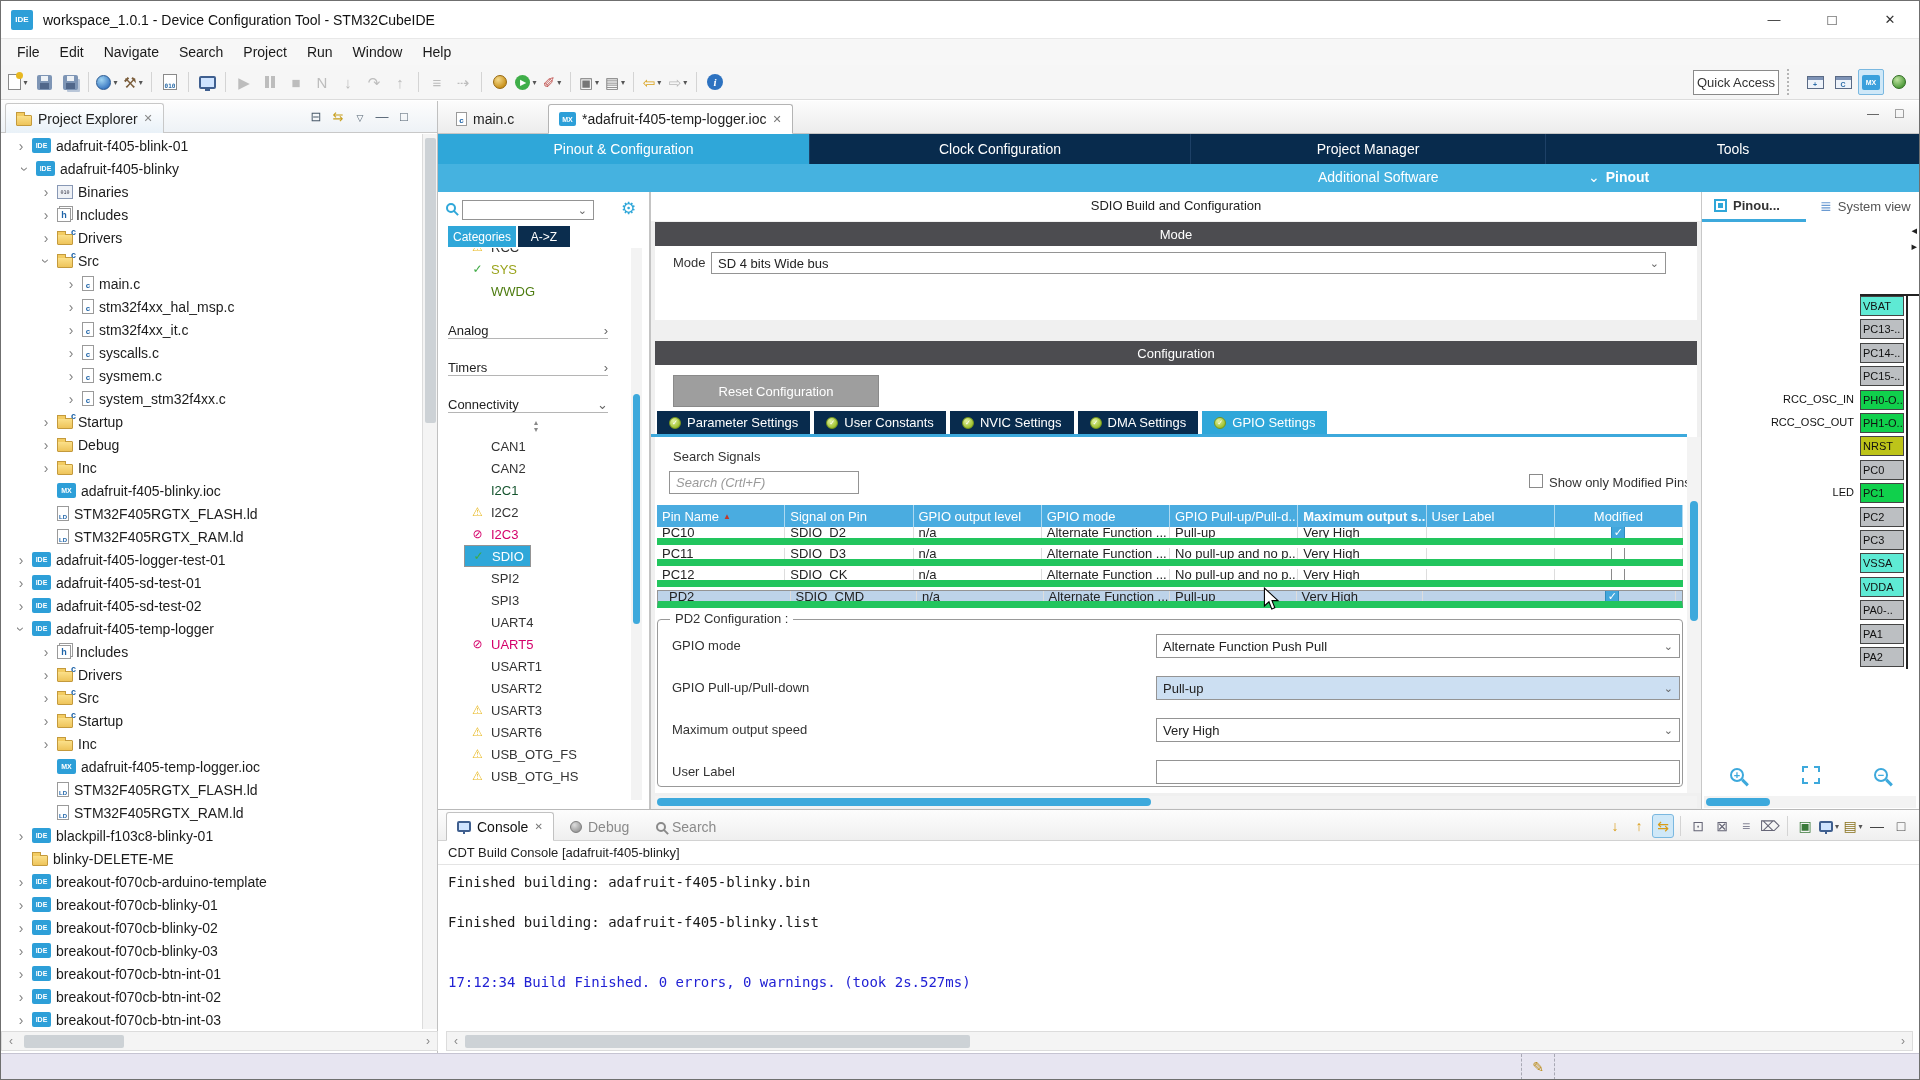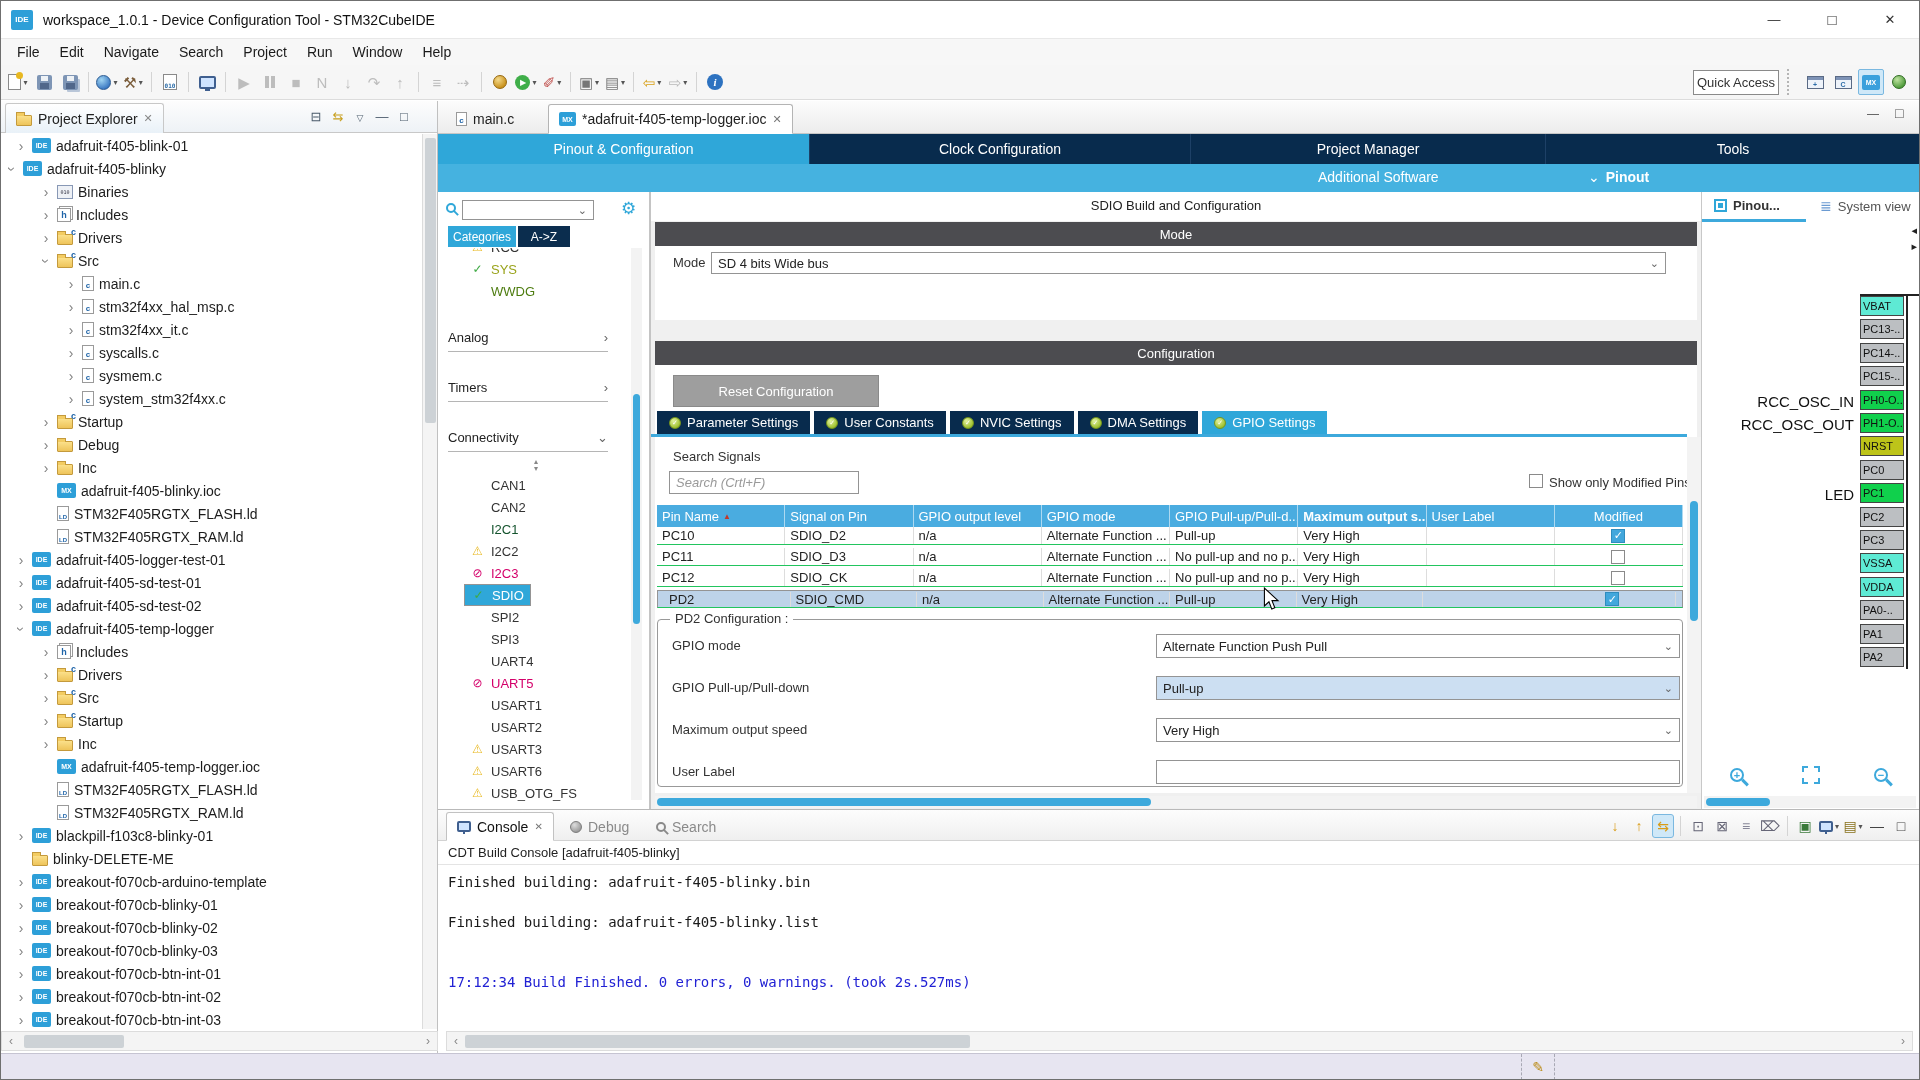--- a/index.html
+++ b/index.html
@@ -72,58 +72,58 @@
   .cfgtab{height:30px;display:flex;align-items:center;justify-content:center;color:#fff;font-size:14px;border-right:1px solid #1d4066}
   .cfgtab.active{background:#2fa7d9}
   .subbar{left:437px;top:163px;width:1483px;height:28px;background:#45b2e0;color:#fff}
   
   .periph{left:437px;top:191px;width:211px;height:617px;background:#fff}
   .pdivider{left:648px;top:191px;width:2px;height:617px;background:#c4c4c4}
   .ptab{position:absolute;height:21px;display:flex;align-items:center;justify-content:center;color:#fff;font-size:12px}
   .pitem{height:22px;display:flex;align-items:center;gap:6px;font-size:13px;color:#333;padding-left:32px;margin-right:22px;white-space:nowrap}
   .pitem .st{width:15px;text-align:center;flex:0 0 auto;font-size:12px}
   .pitem.sel{background:#2fa7d9;color:#fff;margin-left:26px;padding-left:6px;margin-right:22px}
-  .pgh{height:24px;margin:26px 26px 6px 10px;display:flex;justify-content:space-between;align-items:flex-end;border-bottom:1px solid #b5b5b5;padding-bottom:6px;font-size:13px;color:#222}
+  .pgh{height:24px;margin:13px 26px 6px 10px;display:flex;justify-content:space-between;align-items:flex-end;border-bottom:1px solid #b5b5b5;font-size:13px;color:#222}
   .mag{display:inline-block;width:10px;height:10px;border:2px solid #2fa7d9;border-radius:50%;position:relative}
   .mag:after{content:"";position:absolute;width:6px;height:2px;background:#2fa7d9;transform:rotate(45deg);right:-5px;bottom:-3px}
   .mag.gray,.mag.gray:after{border-color:#8a8a8a;background-color:#8a8a8a}
   .mag.gray{background:transparent}
   
   .cfgpanel{left:650px;top:191px;width:1050px;height:617px;background:#f0f0f0}
   .whitebox{position:absolute;background:#fff}
   .darkbar{position:absolute;background:#4c4c50;color:#fff;display:flex;align-items:center;justify-content:center;font-size:13px}
   .sel{position:absolute;background:#fff;border:1px solid #949494;font-size:13px;color:#222;display:flex;align-items:center;justify-content:space-between;padding:0 6px;white-space:nowrap;overflow:hidden}
   .sel .cv{color:#666;font-size:11px;margin-left:6px}
   .resetbtn{position:absolute;background:#9e9e9e;color:#fff;font-size:13px;display:flex;align-items:center;justify-content:center;border:1px solid #8a8a8a}
   .stab{height:23px;display:inline-flex;align-items:center;gap:6px;padding:0 12px;background:#082b4d;color:#fff;font-size:13px;margin-right:4px}
   .stab.active{background:#2fa7d9}
   .dot{width:12px;height:12px;border-radius:50%;background:radial-gradient(circle at 35% 30%,#e2f2a0,#9cbf2a 75%);border:1px solid #76951e;display:inline-flex;align-items:center;justify-content:center;color:#fff;font-size:7px}
   .thead{position:absolute;display:flex;background:#4aace0;color:#fff;height:22px;font-size:13px}
   .thead .tc{display:flex;align-items:center;padding:0 5px;border-right:1px solid rgba(255,255,255,.55);overflow:hidden;white-space:nowrap}
-  .trowt{position:absolute;display:flex;background:#fff;height:18px;font-size:13px;color:#222;border-bottom:1px solid #22c55e}
+  .trowt{position:absolute;display:flex;background:#fff;height:18px;font-size:13px;color:#222;border-bottom:7px solid #22c55e}
   .trowt.sel{background:#bdd3e9}
   .trowt .tc{display:flex;align-items:center;padding:0 5px;border-right:1px solid #ddd;overflow:hidden;white-space:nowrap}
   .cbx{width:14px;height:14px;border:1px solid #8a8a8a;background:#fff;display:inline-flex;align-items:center;justify-content:center;font-size:11px;color:#fff}
   .cbx.on{background:#42a7dc;border-color:#2f8cbe}
   .grp{position:absolute;border:1px solid #999;border-radius:4px;background:#fff}
   .legend{position:absolute;top:-9px;left:12px;background:#fff;padding:0 5px;font-size:13px;color:#333}
   .flabel{position:absolute;font-size:13px;color:#333}
   .tinput{position:absolute;background:#fff;border:1px solid #949494;font-size:13px;padding:0 6px;font-family:"Liberation Sans",sans-serif}
   .tinput::placeholder{color:#999;font-style:italic}
   
   .pinpanel{left:1700px;top:191px;width:220px;height:617px;background:#fff;border-left:1px solid #c8c8c8}
   .ptabhead{position:absolute;display:flex;align-items:center;gap:6px;font-size:13px}
   .ic-chip{width:13px;height:13px;border:2px solid #2fa7d9;display:inline-flex;align-items:center;justify-content:center}
   .ic-chip i{width:5px;height:5px;background:#2fa7d9;display:block}
   .pin{position:absolute;width:44px;height:20px;border:1px solid #444;font-size:11px;color:#111;display:flex;align-items:center;padding-left:2px;white-space:nowrap;overflow:hidden}
   .pin.io{background:#bcbfc2}
   .pin.power{background:#5eead4}
   .pin.active{background:#10d04c}
   .pin.reset{background:#bdc419}
-  .pinlabel{position:absolute;font-size:15px;color:#111;text-align:right;width:120px;white-space:nowrap}
+  .pinlabel{position:absolute;font-size:11px;color:#111;text-align:right;width:120px;white-space:nowrap}
   .zbtn{position:absolute;width:26px;height:26px;display:flex;align-items:center;justify-content:center}
   .zmag{width:14px;height:14px;border:2px solid #3da9dc;border-radius:50%;position:relative;display:flex;align-items:center;justify-content:center;color:#3da9dc;font-size:11px;font-weight:bold}
   .zmag:after{content:"";position:absolute;width:8px;height:3px;background:#3da9dc;transform:rotate(45deg);right:-7px;bottom:-4px}
   .fit{position:relative;width:18px;height:18px}
   .fit b{position:absolute;width:6px;height:6px;border:0 solid #3da9dc}
   
   .console{left:437px;top:808px;width:1483px;height:222px;background:#fff;border-top:1px solid #b9b9b9}
   .con-strip{position:absolute;left:0;top:0;width:1483px;height:31px;background:linear-gradient(#fdfdfd,#efefef);border-bottom:1px solid #d2d2d2}
   .contab{position:absolute;top:2px;height:29px;display:flex;align-items:center;gap:6px;padding:0 10px;font-size:14px;color:#8a8a8a}
   .contab.active{background:#fff;border:1px solid #c2c2c2;border-bottom:1px solid #fff;border-radius:3px 3px 0 0;color:#111}
@@ -280,21 +280,21 @@
         <span style="color:#888;font-size:11px">✕</span>
       </div>
       <span id="exp-hicons" style="position:absolute;right:22px;top:4px"><span class="hicon" style="color:#4a5a6a;">⊟</span><span class="hicon" style="color:#c8a020;">⇆</span><span class="hicon" style="color:#4a5a6a;font-size:9px">▽</span><span class="hicon" style="color:#4a5a6a;">—</span><span class="hicon" style="color:#4a5a6a;">□</span></span>
     </div>
     <div class="tree" id="ptree">
         <div class="trow" style="padding-left:14px">
           <span class="chev">›</span>
           <span class="ti ic-ide">IDE</span>
           <span>adafruit-f405-blink-01</span>
         </div>
-        <div class="trow" style="padding-left:5px">
+        <div class="trow" style="padding-left:18px">
           <span class="chev open">›</span>
           <span class="ti ic-ide">IDE</span>
           <span>adafruit-f405-blinky</span>
         </div>
         <div class="trow" style="padding-left:39px">
           <span class="chev">›</span>
           <span class="ti ic-bin">010</span>
           <span>Binaries</span>
         </div>
         <div class="trow" style="padding-left:39px">

